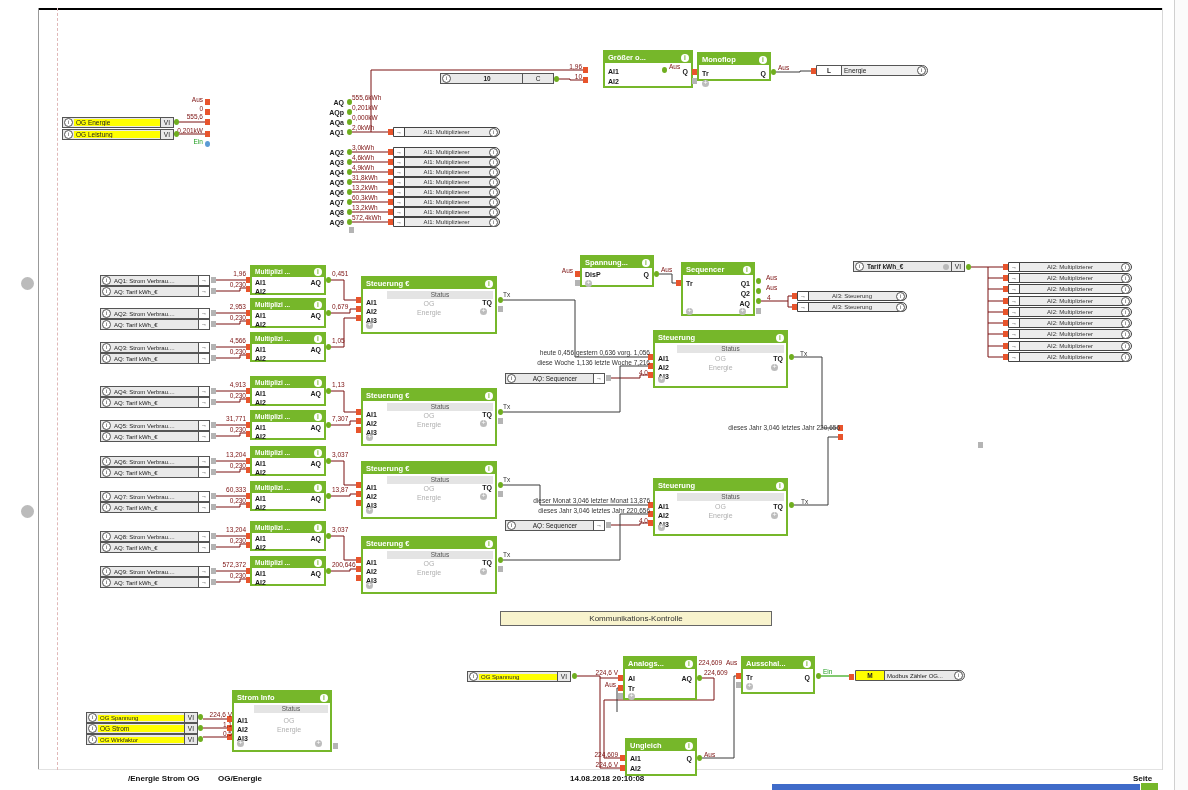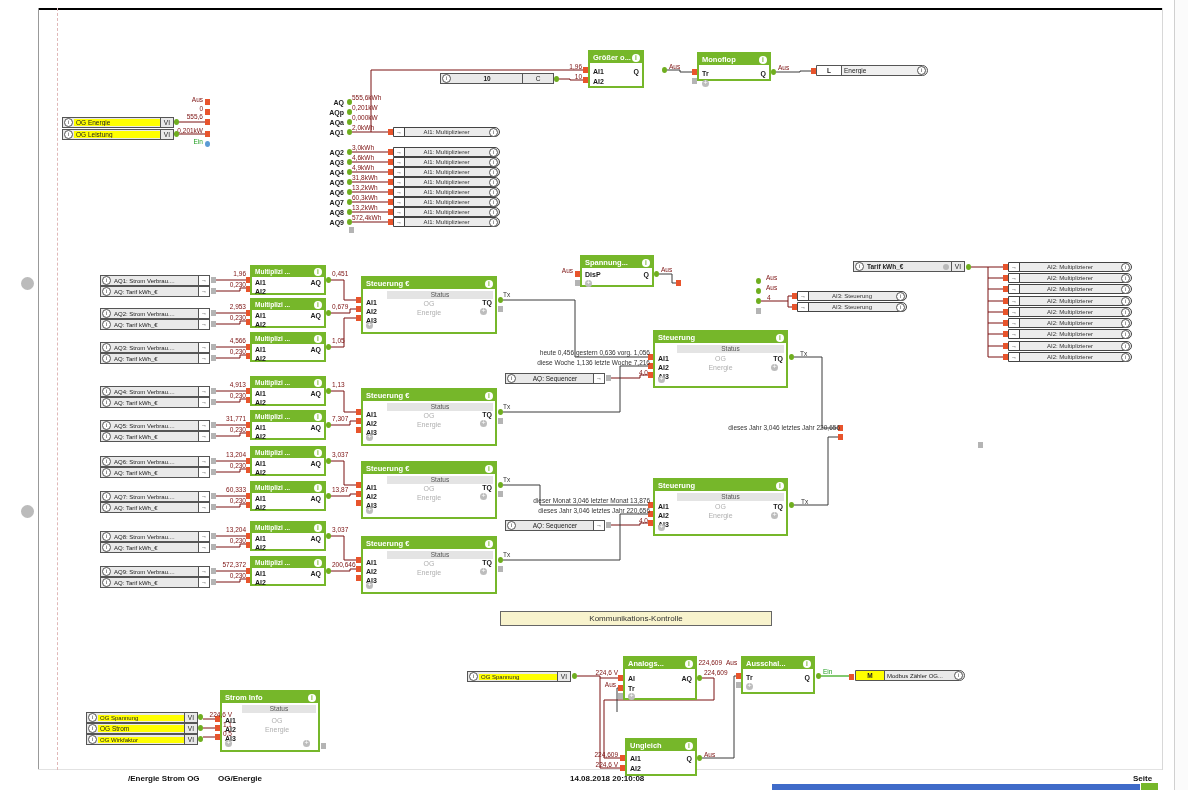--- a/index.html
+++ b/index.html
@@ -174,21 +174,21 @@
   <div class="ref" style="left:440px;top:73px;width:114px">
     <i class="ci">i</i>
     <span class="lab c b">10</span>
     <span class="vi" style="width:24px;justify-content:center">C</span>
   </div>
   <i class="nub no" style="left:554px;top:76px"></i>
 
   <div class="w" style="left:583px;top:50px;width:88px;height:40px">
     <i class="nub ni" style="left:0;top:17px"></i>
     <i class="nub ni" style="left:0;top:27px"></i>
-    <div class="blk" style="left:5px;top:0;width:56px;height:38px">
+    <div class="blk" style="left:20px;top:0;width:90px;height:38px">
       <div class="bt"><span>Größer o...</span><i class="info">i</i></div>
       <span class="pin" style="left:3px;top:16px">AI1</span>
       <span class="pin" style="left:3px;top:26px">AI2</span>
       <span class="pin" style="right:3px;top:16px">Q</span>
     </div>
     <i class="nub no" style="left:79px;top:17px"></i>
   </div>
   <span class="val r" style="left:556px;top:63px;width:26px">1,96</span>
   <span class="val r" style="left:566px;top:73px;width:16px">10</span>
   <span class="val" style="left:669px;top:63px">Aus</span>
@@ -222,20 +222,29 @@
       <span class="pin" style="right:3px;top:14px">Q</span>
       <i class="plus" style="left:3px;top:23px">+</i>
     </div>
     <i class="nub no" style="left:79px;top:16px"></i>
   </div>
   <span class="val r" style="left:555px;top:267px;width:18px">Aus</span>
   <span class="val" style="left:661px;top:266px">Aus</span>
 
   <div class="w" style="left:676px;top:262px;width:88px;height:56px">
     <i class="nub ni" style="left:0;top:18px"></i>
+    <div class="blk" style="left:5px;top:0;width:74px;height:54px">
+      <div class="bt"><span>Sequencer</span><i class="info">i</i></div>
+      <span class="pin" style="left:3px;top:16px">Tr</span>
+      <span class="pin" style="right:3px;top:16px">Q1</span>
+      <span class="pin" style="right:3px;top:26px">Q2</span>
+      <span class="pin" style="right:3px;top:36px">AQ</span>
+      <i class="plus" style="left:3px;top:44px">+</i>
+      <i class="plus" style="right:7px;top:44px">+</i>
+    </div>
     <i class="nub no" style="left:80px;top:16px"></i>
     <i class="nub no" style="left:80px;top:26px"></i>
     <i class="nub no" style="left:80px;top:36px"></i>
     <i class="nub ng" style="left:80px;top:46px"></i>
   </div>
   <span class="val" style="left:766px;top:274px">Aus</span>
   <span class="val" style="left:766px;top:284px">Aus</span>
   <span class="val" style="left:767px;top:294px">4</span>
 
   <div class="ref" style="left:853px;top:261px;width:112px">
@@ -309,21 +318,21 @@
   </div>
   <span class="val k r" style="left:528px;top:497px;width:122px">dieser Monat 3,046 letzter Monat 13,876</span>
   <span class="val k r" style="left:528px;top:507px;width:122px">dieses Jahr 3,046 letztes Jahr 220,656</span>
   <span class="val r" style="left:628px;top:517px;width:20px">4,0</span>
   <span class="val k" style="left:801px;top:498px">Tx</span>
 
   <div class="note" style="left:500px;top:611px;width:270px;height:13px;line-height:13px">
     <span>Kommunikations-Kontrolle</span>
   </div>
 
-  <div class="w" style="left:215px;top:690px;width:155px;height:64px">
+  <div class="w" style="left:227px;top:690px;width:155px;height:64px">
     <i class="nub ni" style="left:0;top:26px"></i>
     <i class="nub ni" style="left:0;top:35px"></i>
     <i class="nub ni" style="left:0;top:44px"></i>
     <div class="blk" style="left:5px;top:0;width:100px;height:62px">
       <div class="bt"><span>Strom Info</span><i class="info">i</i></div>
       <div class="sub" style="left:20px;right:2px;top:13px">Status</div>
       <div class="cl" style="left:24px;right:10px;top:25px">OG</div>
       <div class="cl" style="left:24px;right:10px;top:34px">Energie</div>
       <span class="pin" style="left:3px;top:25px">AI1</span>
       <span class="pin" style="left:3px;top:34px">AI2</span>

